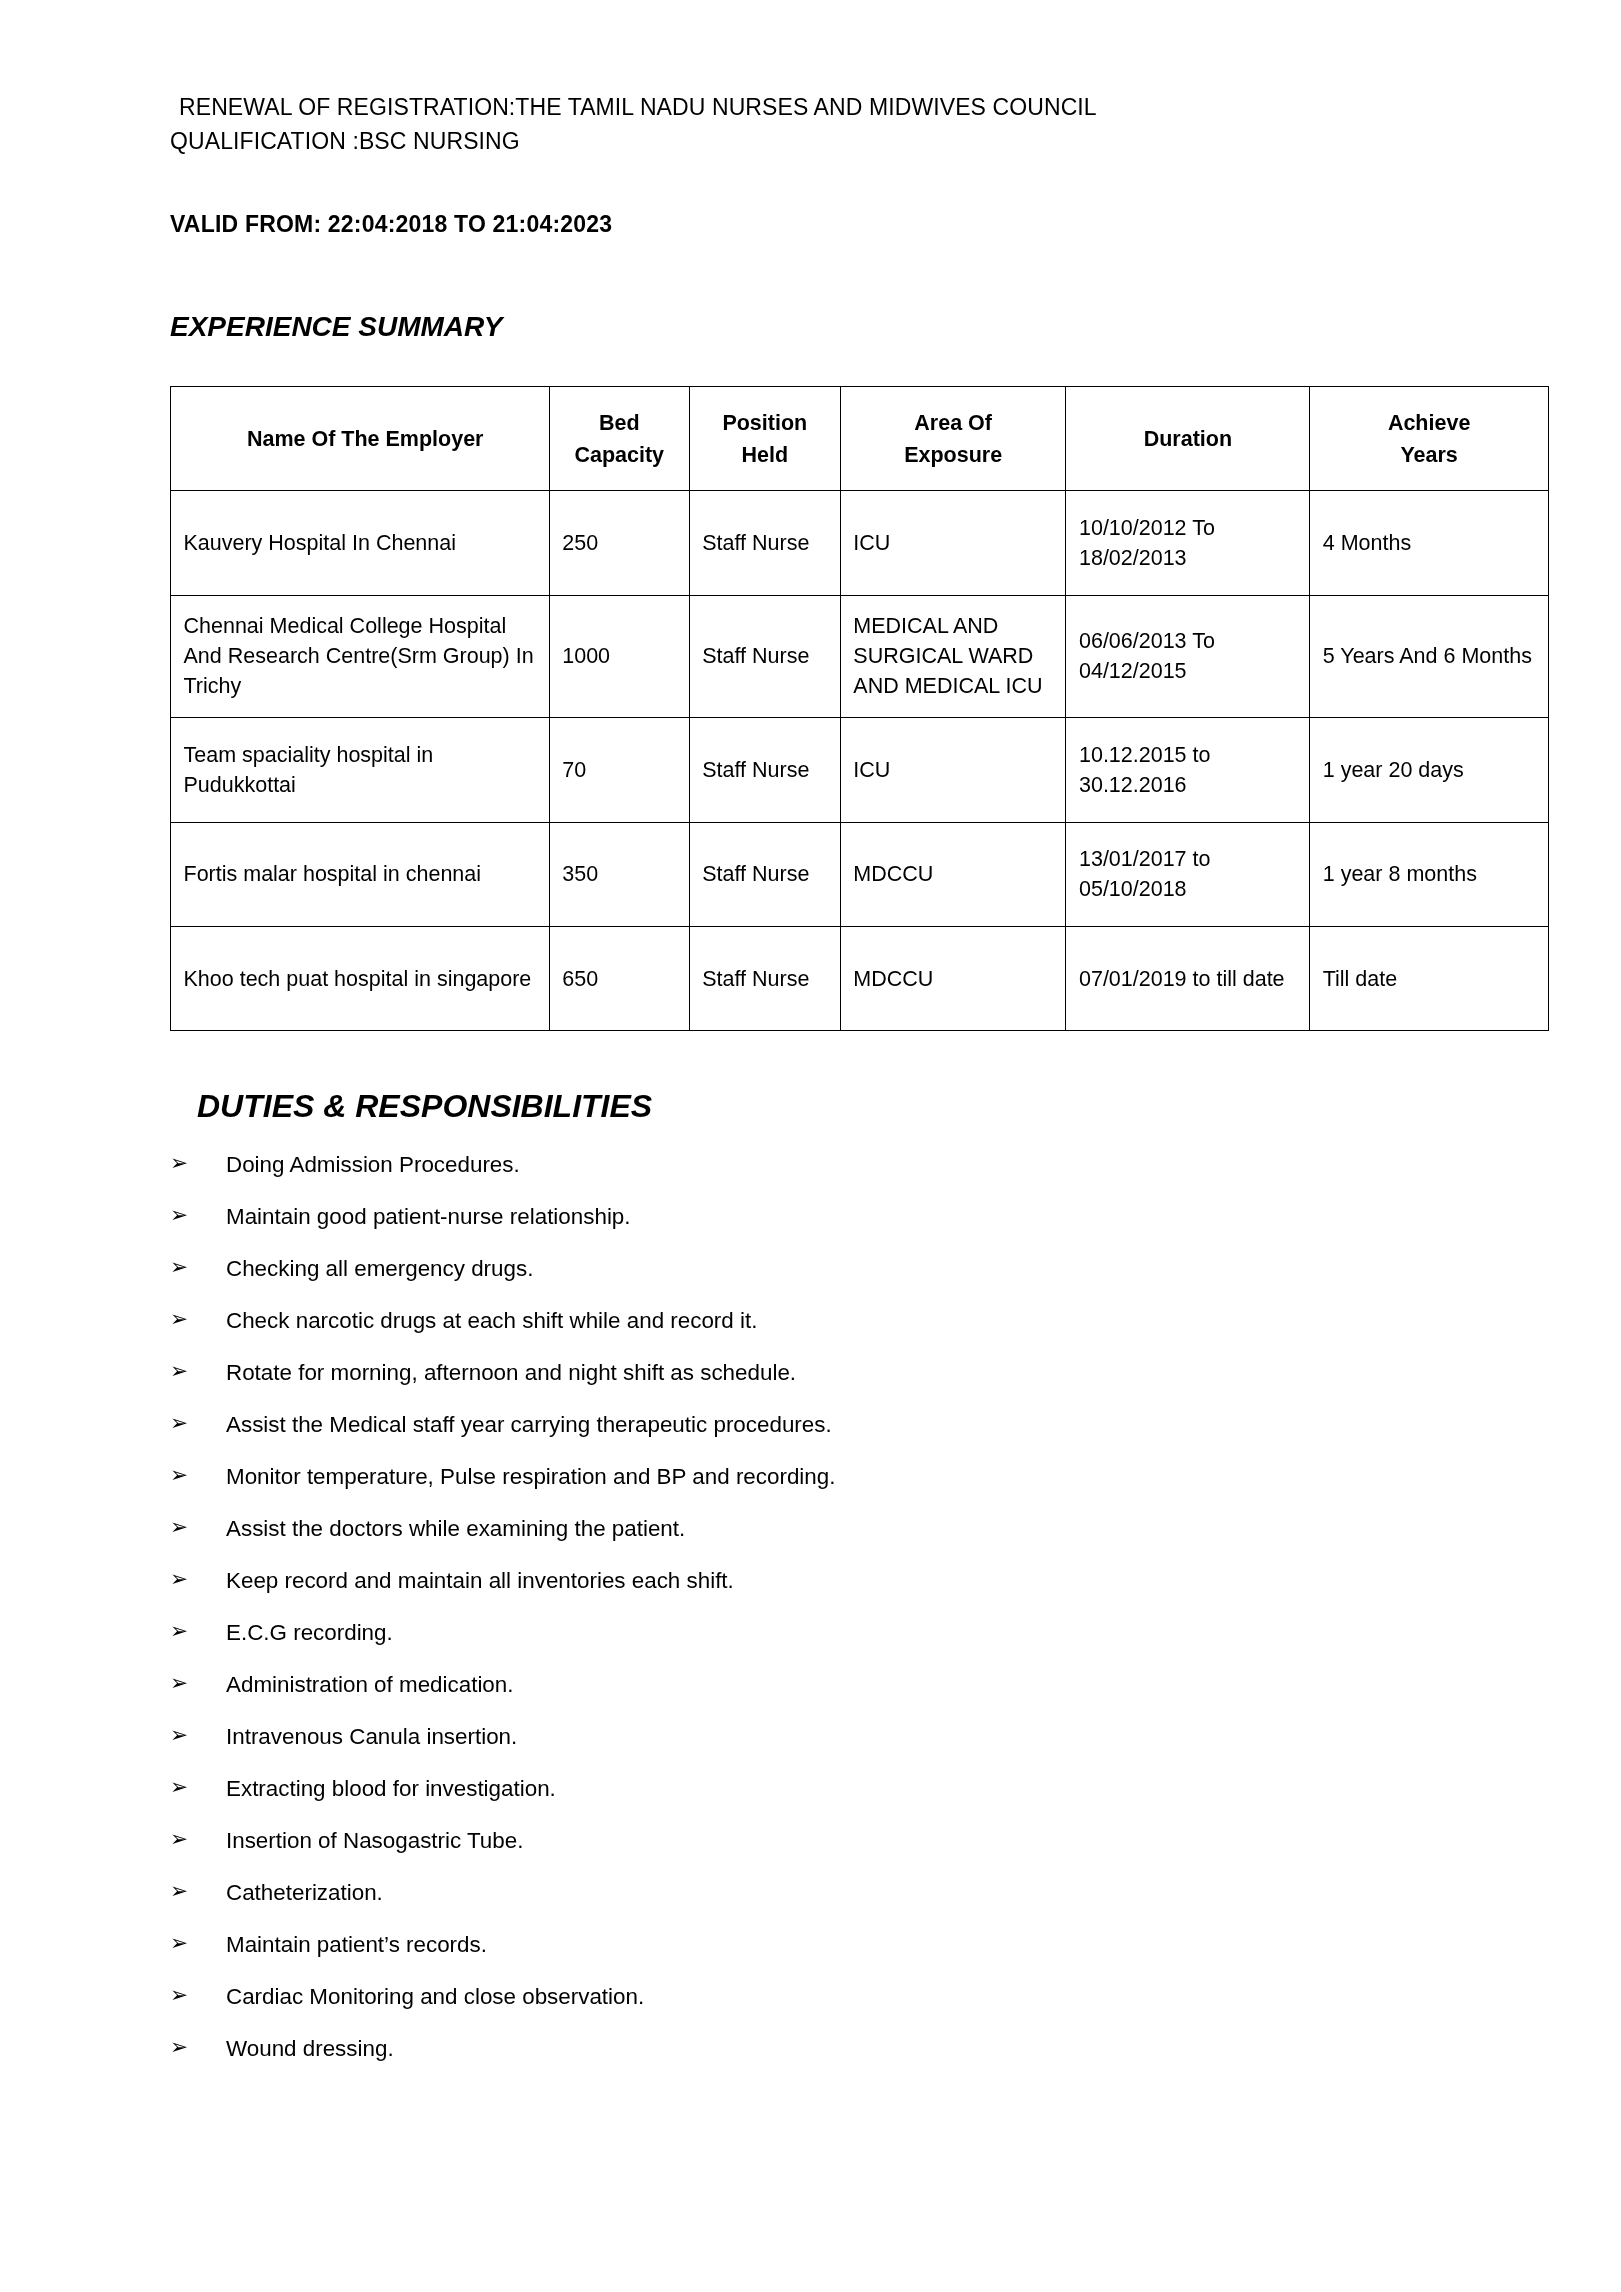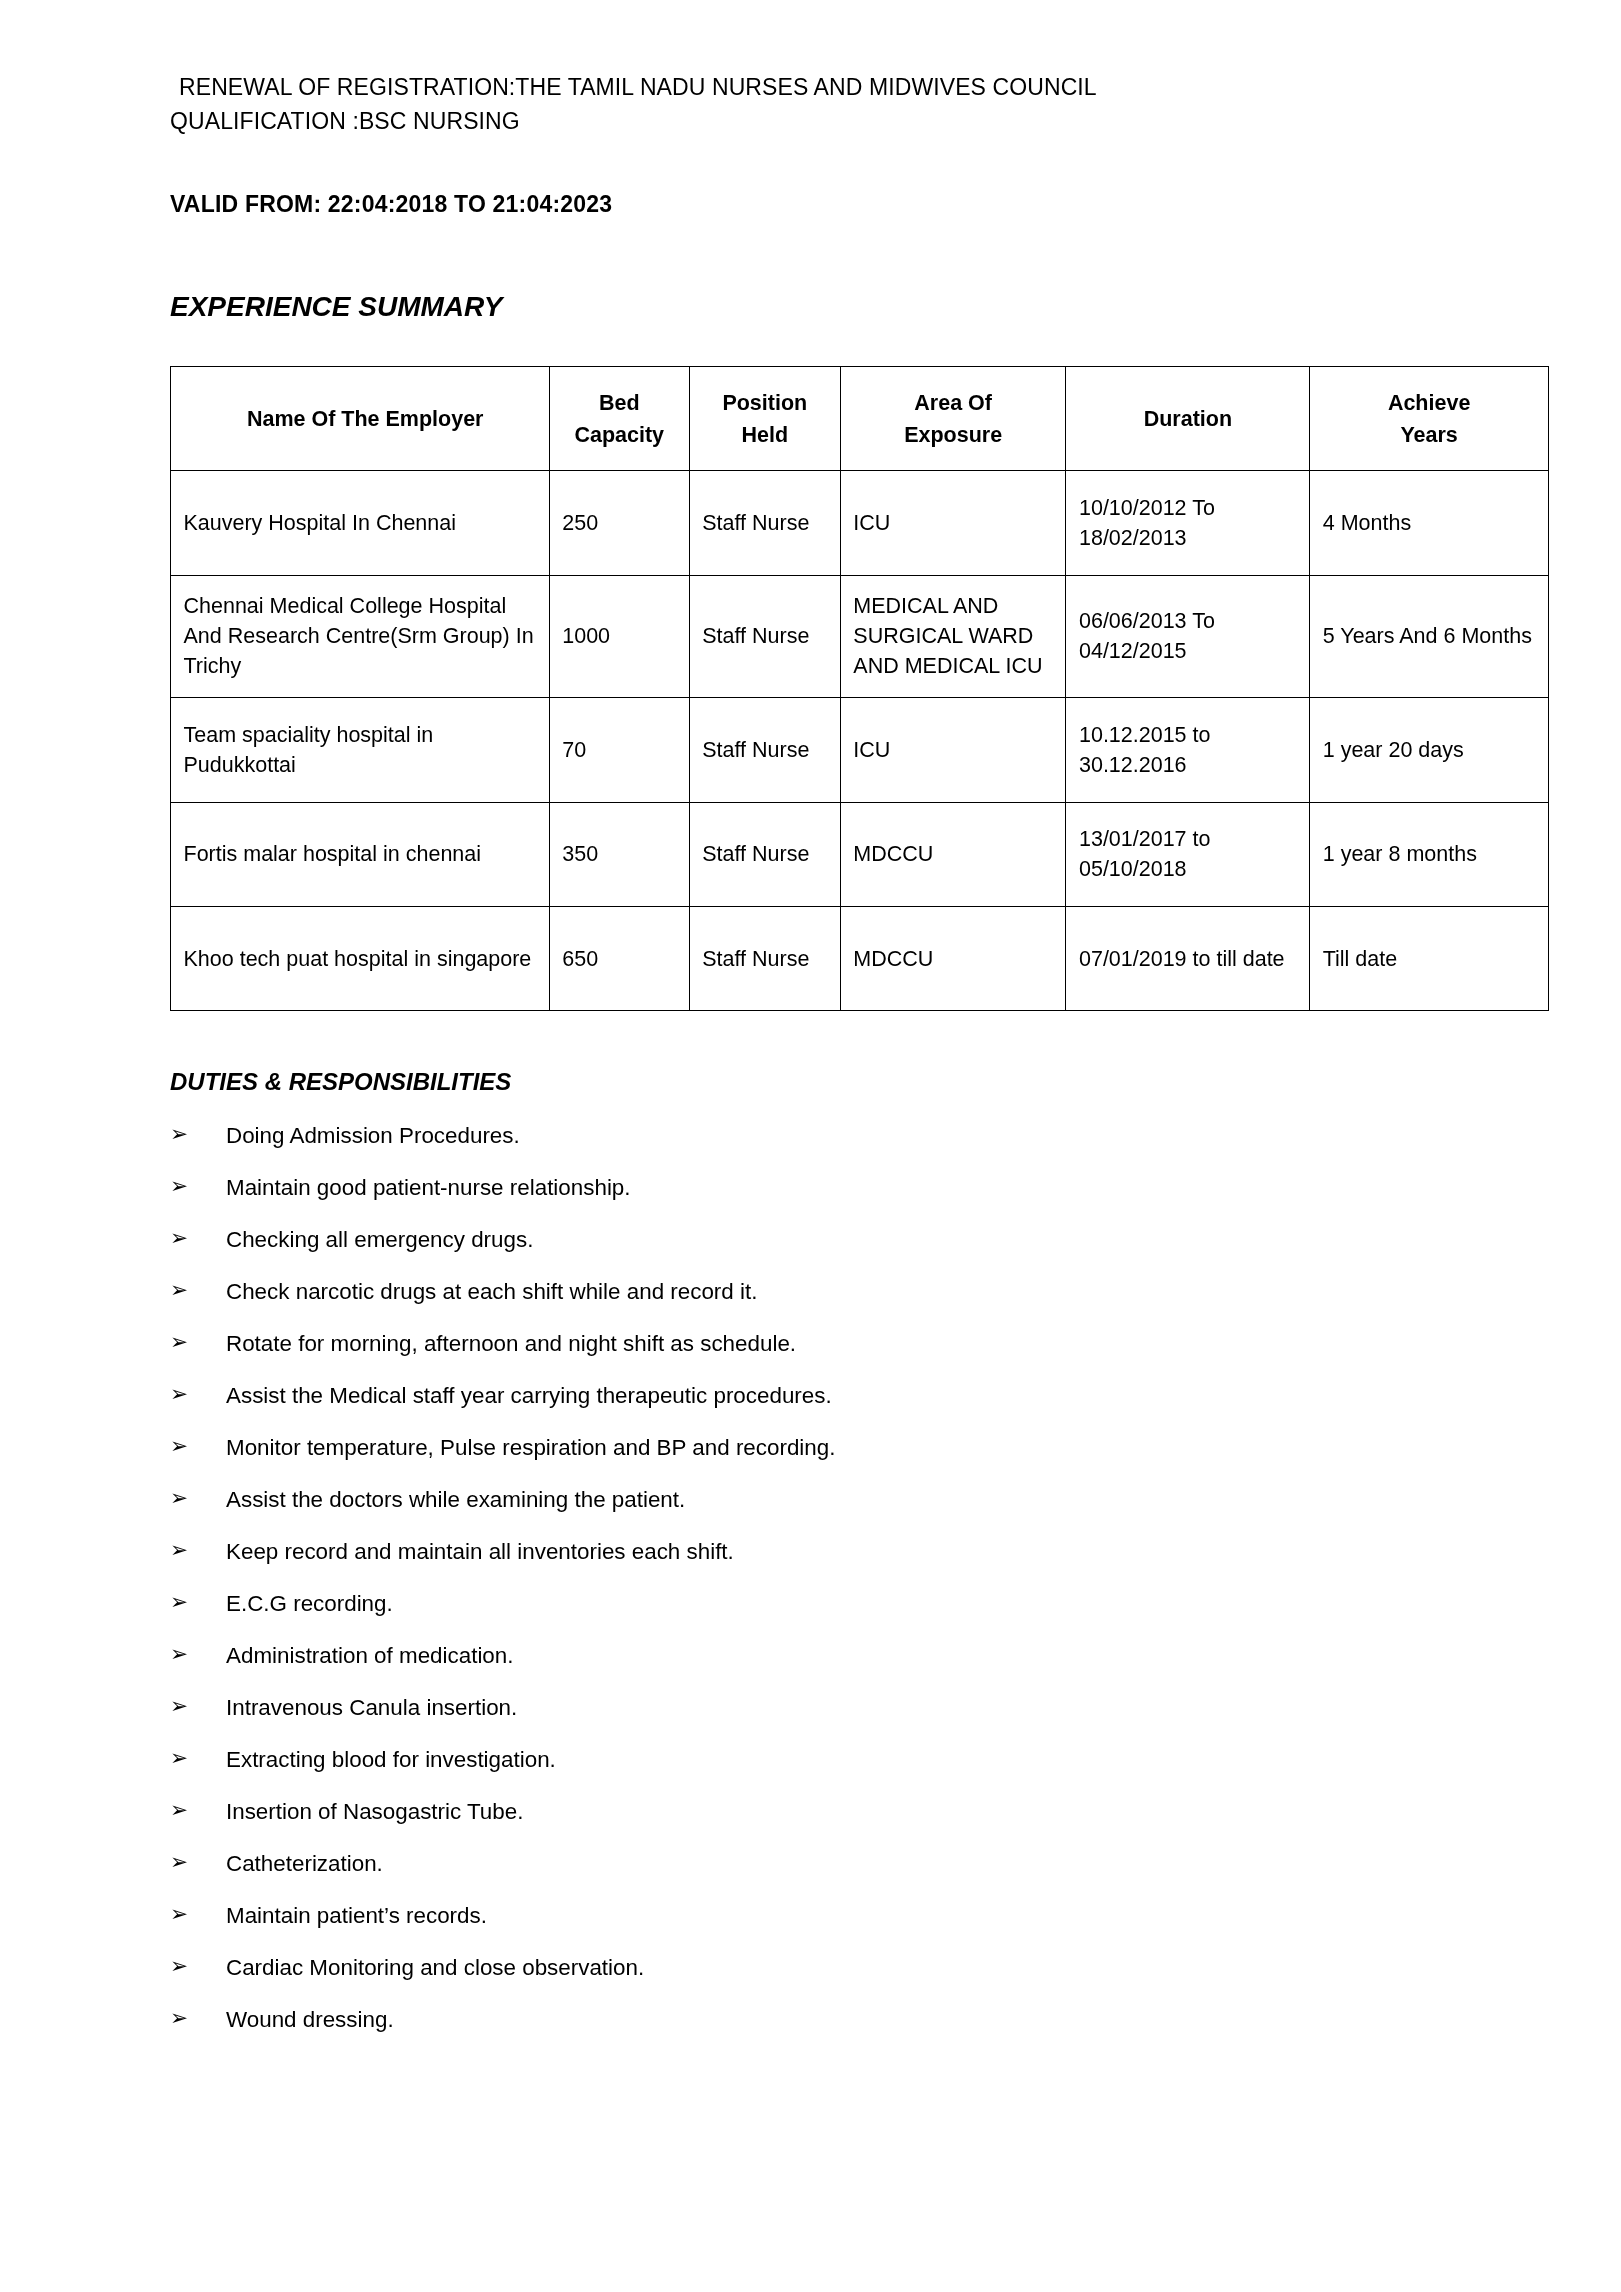--- a/index.html
+++ b/index.html
@@ -11,21 +11,21 @@
     width: 1621px;
     height: 2293px;
     font-family: "Liberation Sans", sans-serif;
     color: #000000;
     position: relative;
   }
   .page {
     width: 1621px;
     height: 2293px;
     box-sizing: border-box;
-    padding: 70px 107px 0 170px;
+    padding: 90px 107px 0 170px;
   }
   .header-line {
     font-size: 23px;
     line-height: 34px;
     letter-spacing: 0.1px;
   }
   .header-line.first {
     text-indent: 9px;
   }
   .valid-from {
@@ -71,24 +71,25 @@
   .col-duration { width: 242px; }
   .col-achieve { width: 237px; }
 
   .row-tall td { height: 82px; }
   .row-xtall td { height: 100px; }
 
   .cell-center { text-align: center; }
   .cell-indent { padding-left: 19.7px; }
 
   .duties-title {
-    font-size: 24px;
+    font-size: 32px;
     font-weight: bold;
     font-style: italic;
     margin-top: 57px;
+    margin-left: 27px;
   }
   ul.duties {
     list-style: none;
     margin: 25px 0 0 0;
     padding: 0;
   }
   ul.duties li {
     font-size: 22.4px;
     line-height: 29px;
     margin-bottom: 23px;

